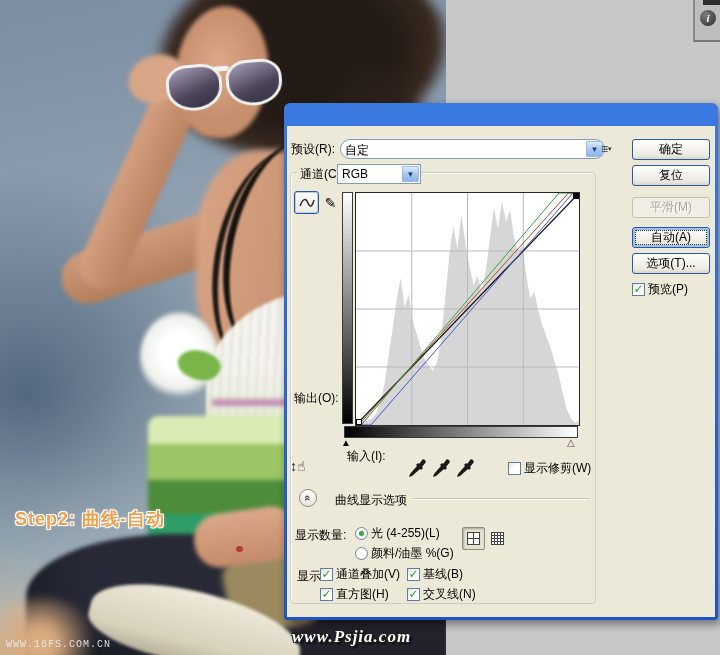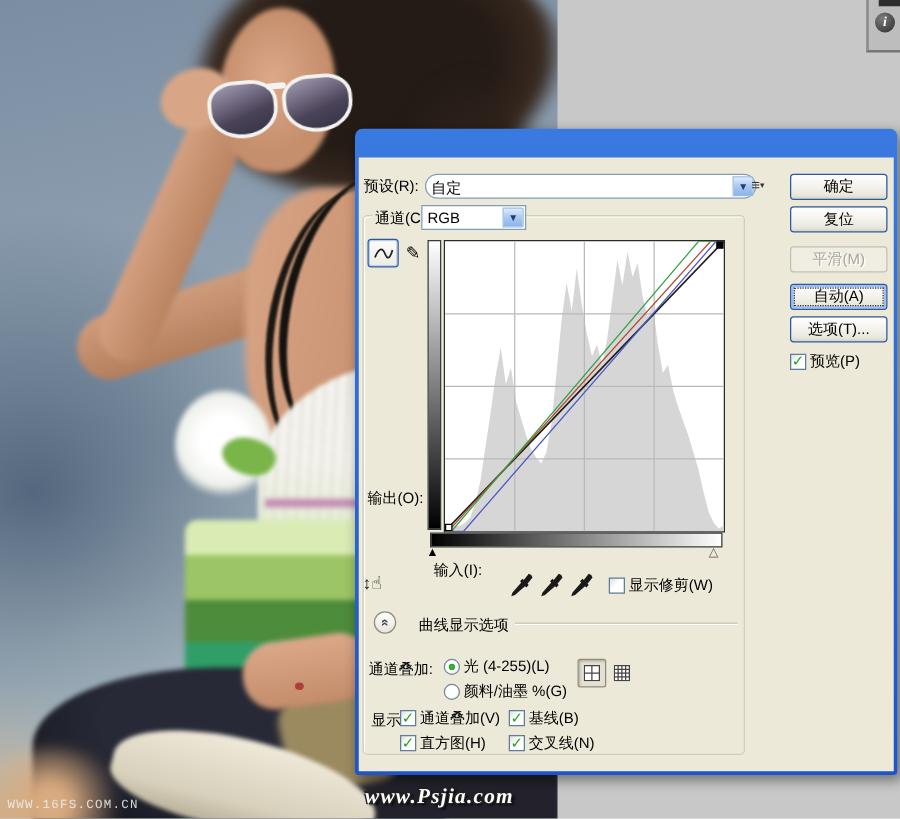--- a/index.html
+++ b/index.html
@@ -173,20 +173,21 @@
     <div class="p p-leaf"></div>
     <div class="p p-waistband"></div>
     <div class="p p-bands"></div>
     <div class="p p-skirt"></div>
     <div class="p p-skirt2"></div>
     <div class="p p-khaki"></div>
     <div class="p p-ruffle"></div>
     <div class="p p-warm"></div>
     <div class="p p-hand2"></div>
     <div class="p p-nail"></div>
+    <div class="p step-label">Step2: 曲线-自动</div>
     <div class="p wm-left">WWW.16FS.COM.CN</div>
     <div class="p wm-right">www.Psjia.com</div>
   </div>
 
   <div class="abs info-panel">
     <div class="bar"></div>
     <div class="info-btn">i</div>
   </div>
 
   <div class="abs dialog">
@@ -266,32 +267,32 @@
       <div class="eyedropper" style="left:143px;top:331px;">
         <svg width="22" height="22" viewBox="0 0 22 22">
             <path d="M19,3 l-2,-1 -4,5 -1,-1 -2,2 1,1 -7,8 -1,3 3,-1 8,-7 1,1 2,-2 -1,-1 4,-5 z" fill="#1a1a1a"></path>
           </svg>
       </div>
       <div class="eyedropper" style="left:167px;top:331px;">
         <svg width="22" height="22" viewBox="0 0 22 22">
             <path d="M19,3 l-2,-1 -4,5 -1,-1 -2,2 1,1 -7,8 -1,3 3,-1 8,-7 1,1 2,-2 -1,-1 4,-5 z" fill="#1a1a1a"></path>
           </svg>
       </div>
-      <div class="cb" style="left:200px;top:334px;">
+      <div class="cb" style="left:221px;top:334px;">
         <span class="box"></span>
         <span>显示修剪(W)</span>
       </div>
 
       <div class="expander">
         <span class="chev">«</span>
       </div>
       <span class="lbl" style="left:48px;top:366px;">曲线显示选项</span>
       <div class="separator"></div>
 
-      <span class="lbl" style="left:8px;top:401px;">通道叠加:</span>
+      <span class="lbl" style="left:8px;top:401px;">显示数量:</span>
       <div class="radio sel" style="left:68px;top:399px;">
         <span class="dot"></span>
         <span>光 (4-255)(L)</span>
       </div>
       <div class="radio" style="left:68px;top:419px;">
         <span class="dot"></span>
         <span>颜料/油墨 %(G)</span>
       </div>
 
       <div class="gridsize-btn pressed">

